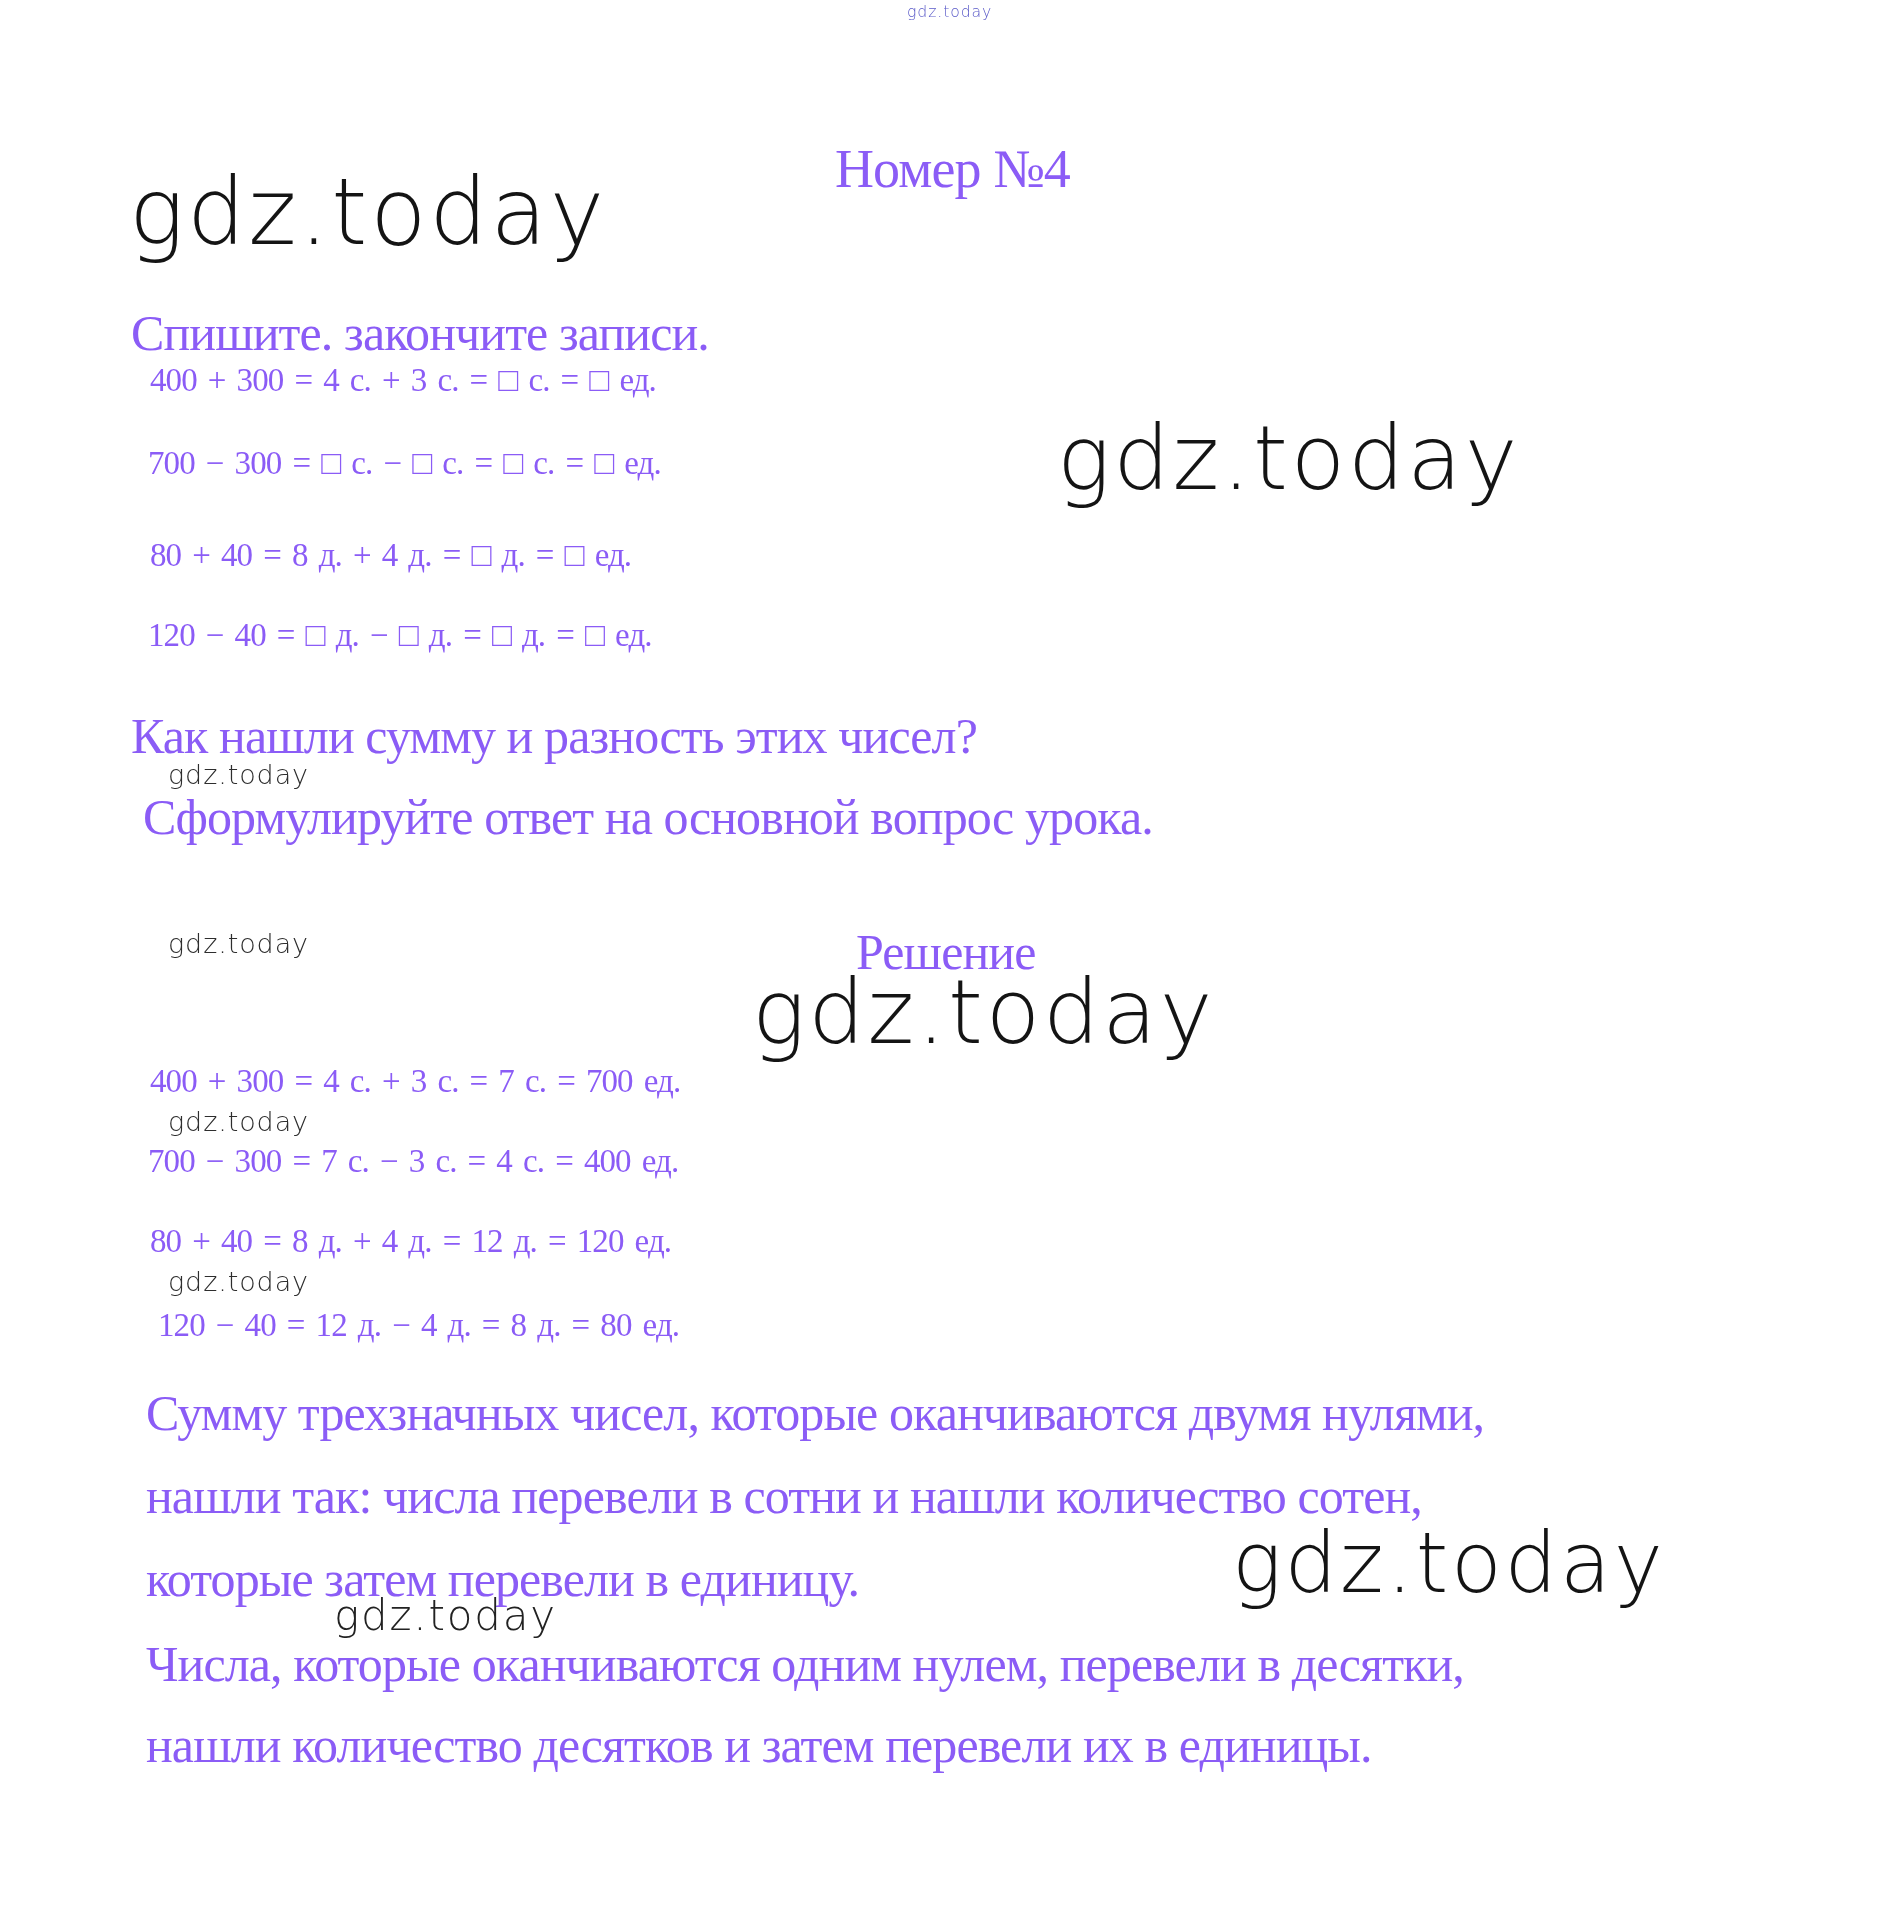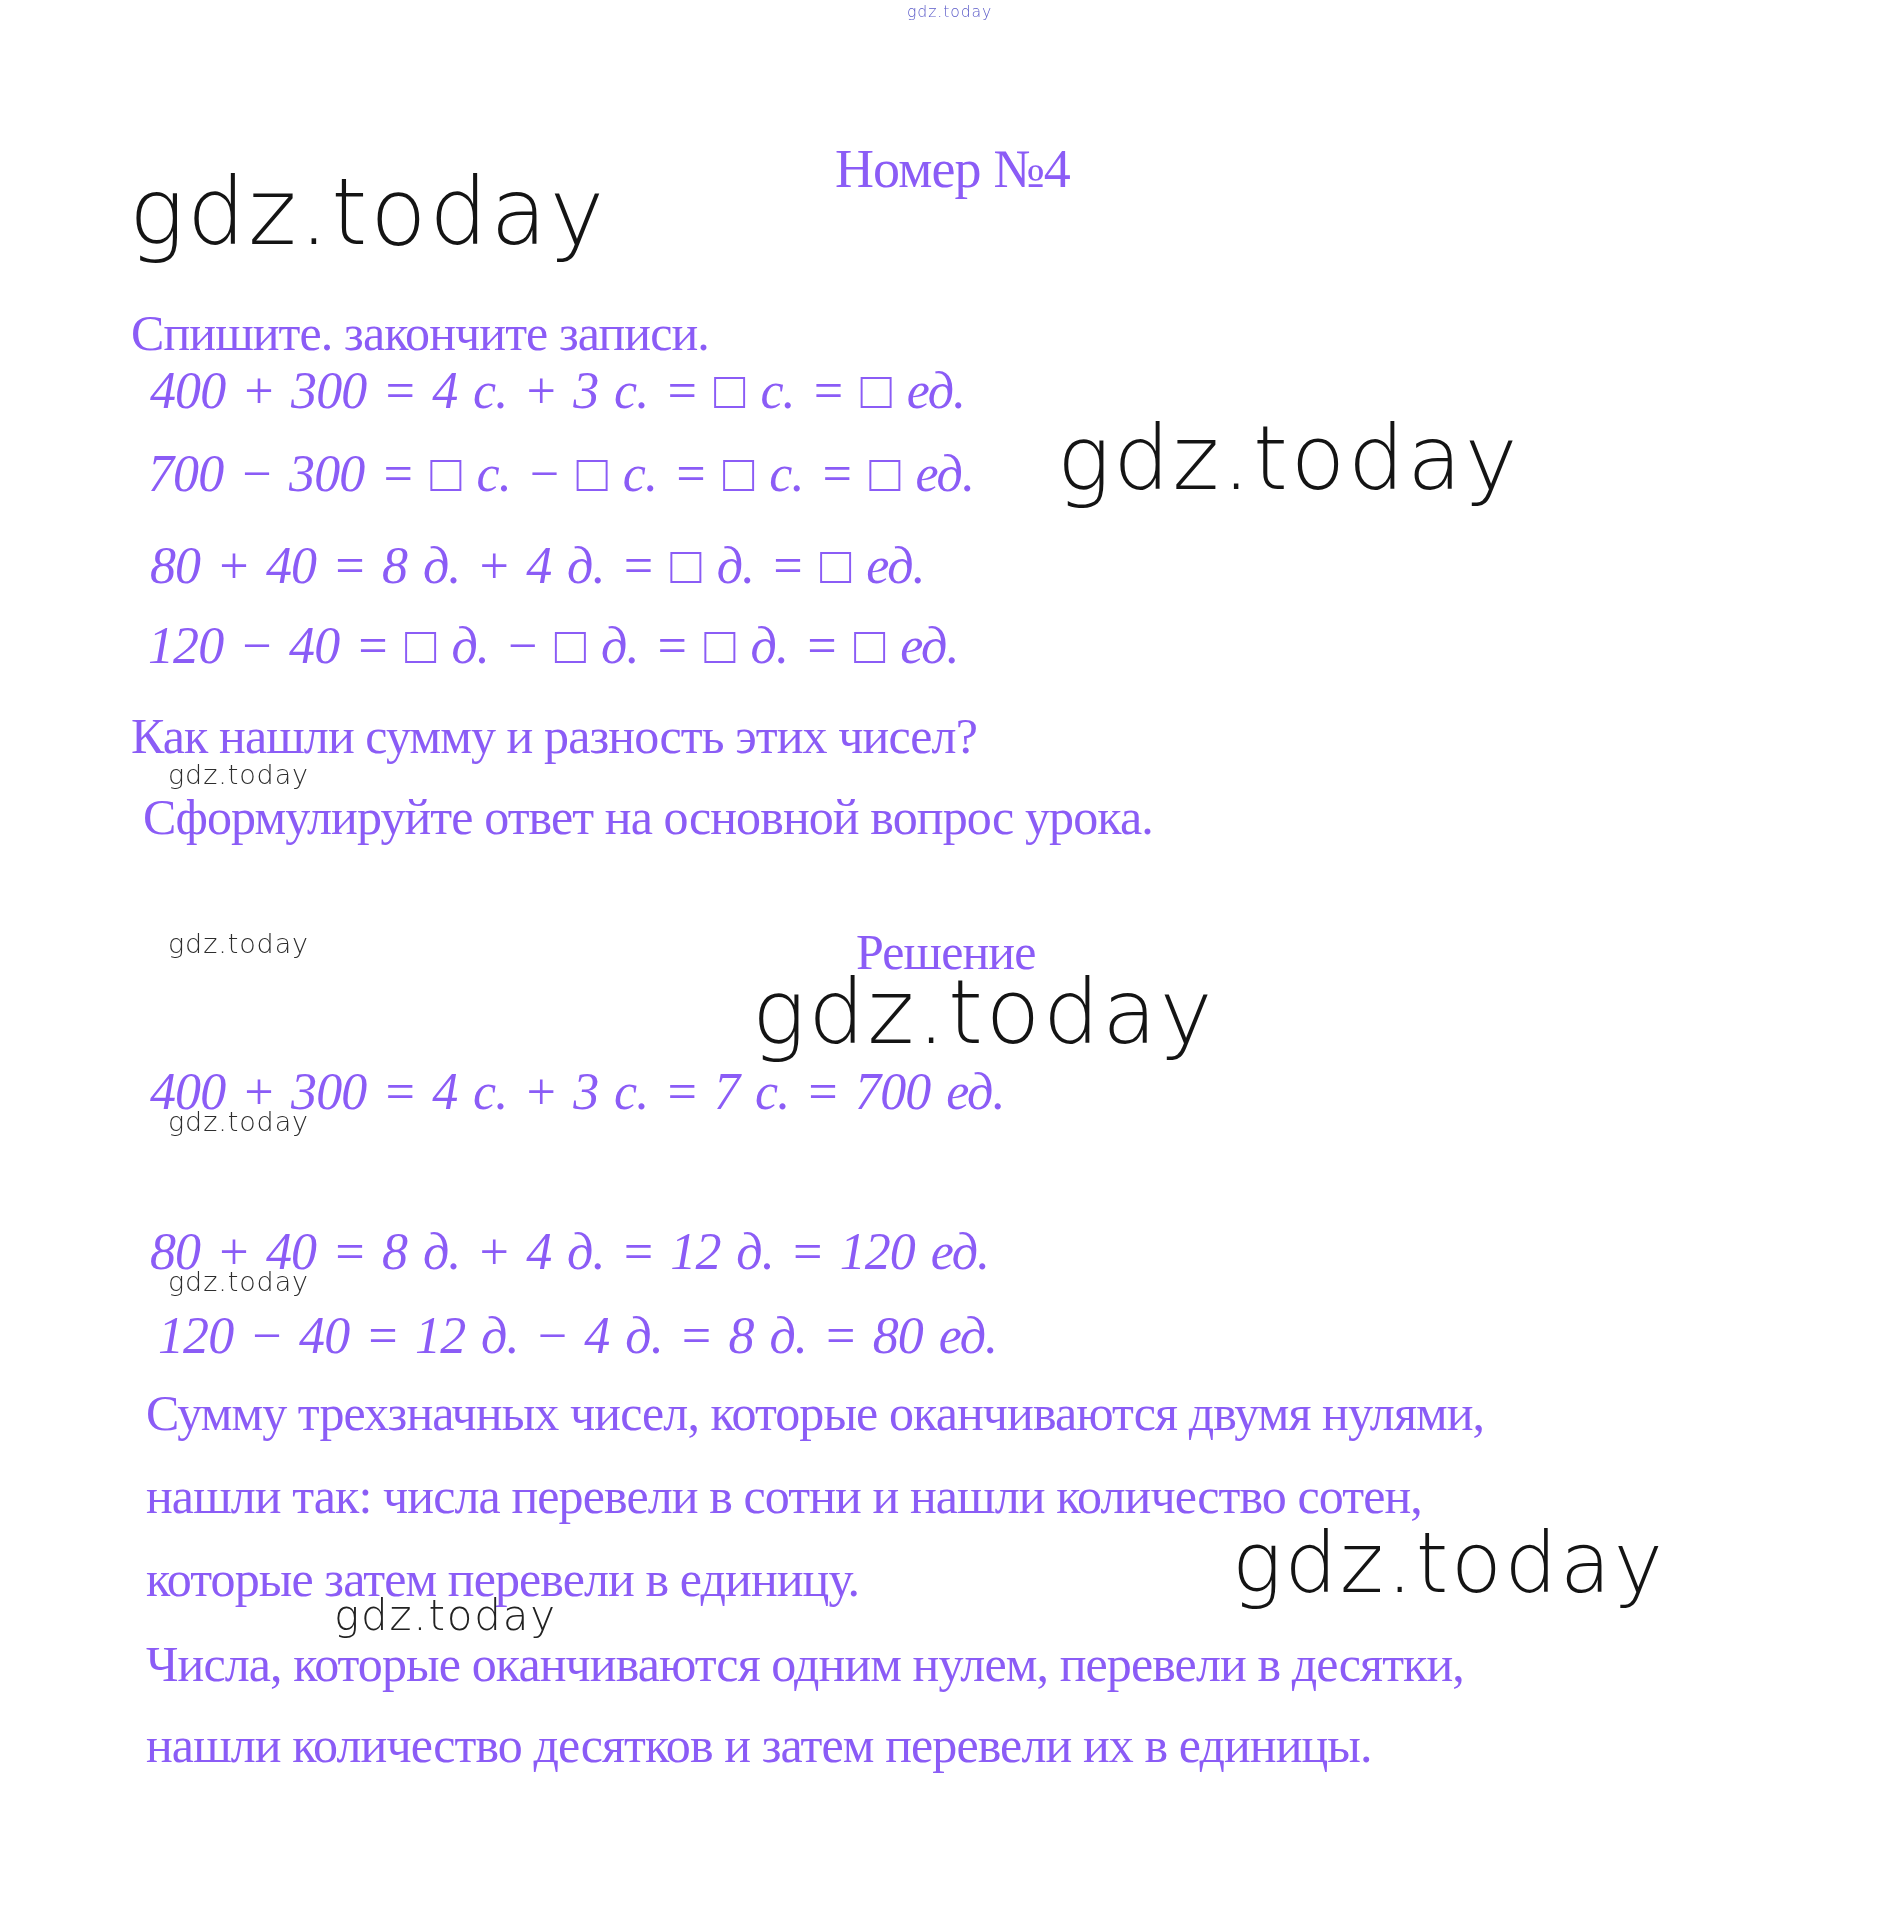--- a/index.html
+++ b/index.html
@@ -19,23 +19,22 @@
   }
   .line {
     position: absolute;
     white-space: nowrap;
     font-size: 50px;
     line-height: 1.1;
     letter-spacing: -0.9px;
     color: #8b5cf6;
   }
   .eq {
-    font-size: 52px;
+    font-size: 33px;
     word-spacing: 3.7px;
-    font-style: italic;
   }
   .title {
     font-size: 54px;
   }
   .heading {
     font-size: 50px;
   }
   
   .wm {
     position: absolute;
@@ -103,20 +102,21 @@
   <div class="wm wm-small" style="left:168px; top:928px;">gdz.today</div>
 
   <div class="line heading" style="left:856px; top:925px;">Решение</div>
 
   <div class="wm wm-large" style="left:752px; top:960px;">gdz.today</div>
 
   <div class="line eq" style="left:150px; top:1063px;">400 + 300 = 4 с. + 3 с. = 7 с. = 700 ед.</div>
 
   <div class="wm wm-small" style="left:168px; top:1106px;">gdz.today</div>
 
+  <div class="line eq" style="left:148px; top:1143px;">700 − 300 = 7 с. − 3 с. = 4 с. = 400 ед.</div>
 
   <div class="line eq" style="left:150px; top:1223px;">80 + 40 = 8 д. + 4 д. = 12 д. = 120 ед.</div>
 
   <div class="wm wm-small" style="left:168px; top:1266px;">gdz.today</div>
 
   <div class="line eq" style="left:148px; top:1307px;margin-left:10px;">120 − 40 = 12 д. − 4 д. = 8 д. = 80 ед.</div>
 
   <div class="line" style="left:146px; top:1386px;">Сумму трехзначных чисел, которые оканчиваются двумя нулями,</div>
 
   <div class="line" style="left:146px; top:1469px;">нашли так: числа перевели в сотни и нашли количество сотен,</div>

